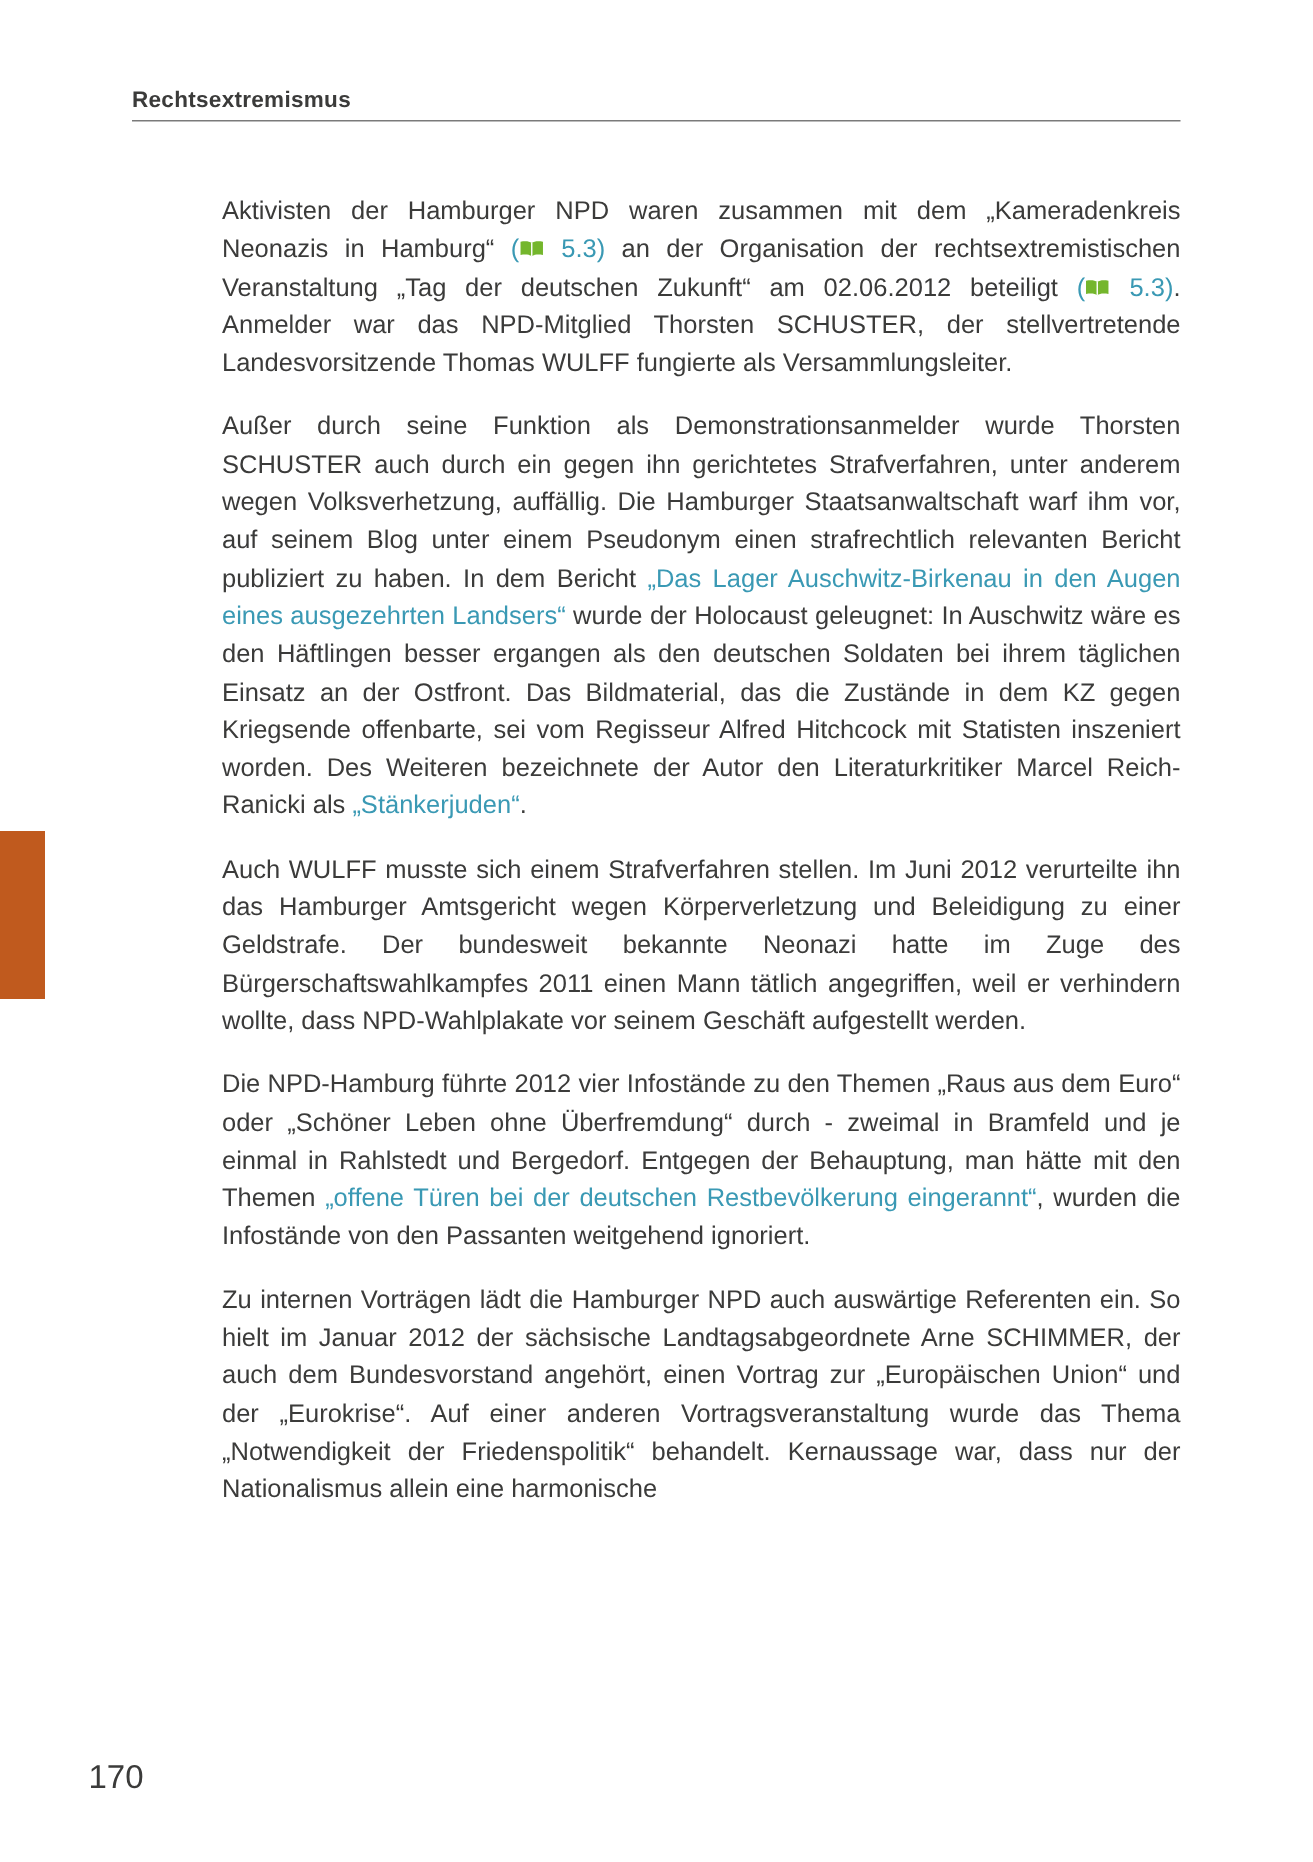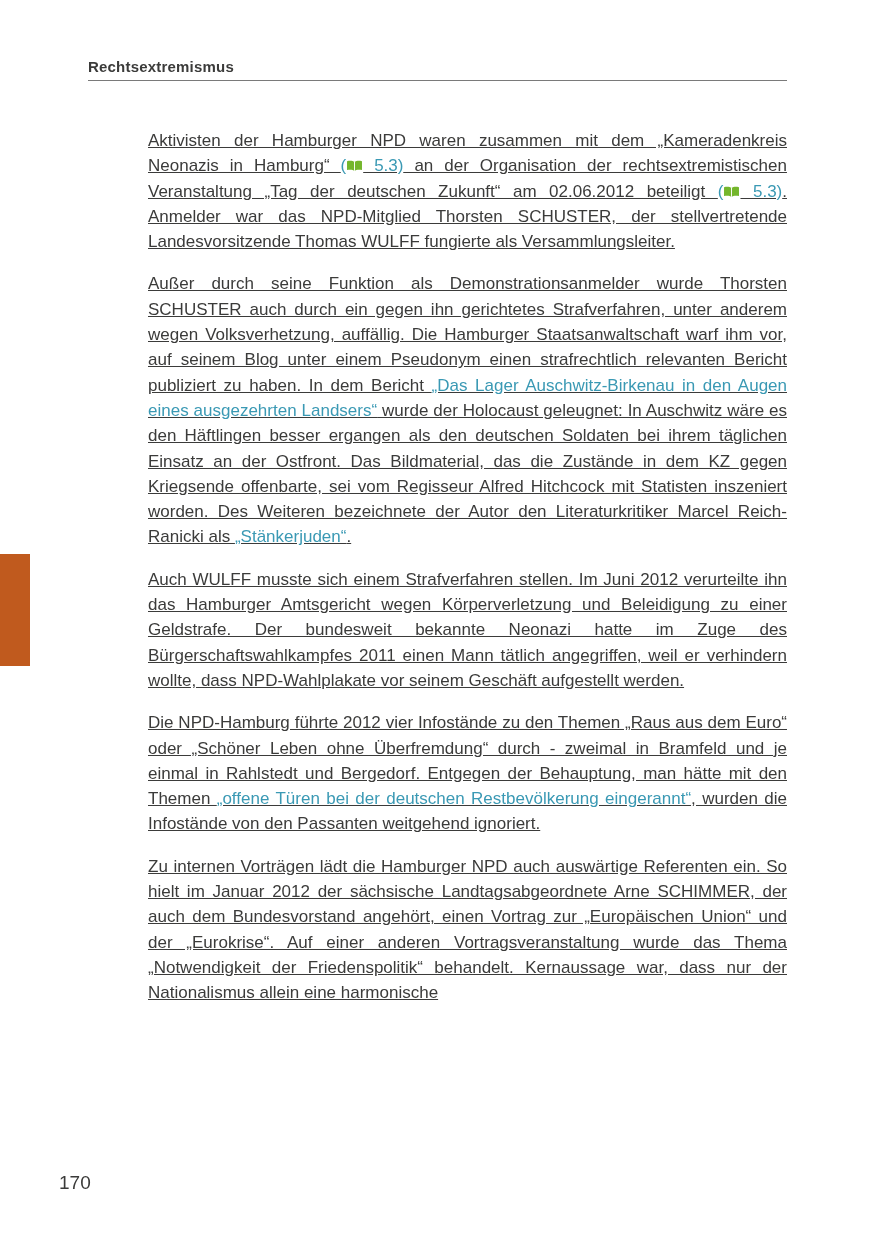--- a/index.html
+++ b/index.html
@@ -49,35 +49,34 @@
   .body-col{
     position:absolute;
     left:148px;
     top:128px;
     width:639px;
     color:var(--text);
     font-size:17px;
     line-height:25.3px;
     text-align:justify;
     hyphens:manual;
-    text-decoration:underline;
     -webkit-hyphens:manual;
   }
   .para{margin:0 0 17px 0;}
   .para:last-child{margin-bottom:12px;}
   .link{color:var(--link);}
   .ref{color:var(--link);white-space:nowrap;}
   .book{display:inline-block;}
   .book-svg{width:17px;height:12px;vertical-align:-1px;}
   .book-svg .bk{fill:var(--green);}
   .page-number{
     position:absolute;
     left:59px;
     top:1172px;
-    font-size:19px;
+    font-size:22px;
     color:var(--text);
   }
 </style>
 </head>
 <body>
 
 <div class="page">
 
   <div class="header">
     <span class="header-title">Rechtsextremismus</span>

